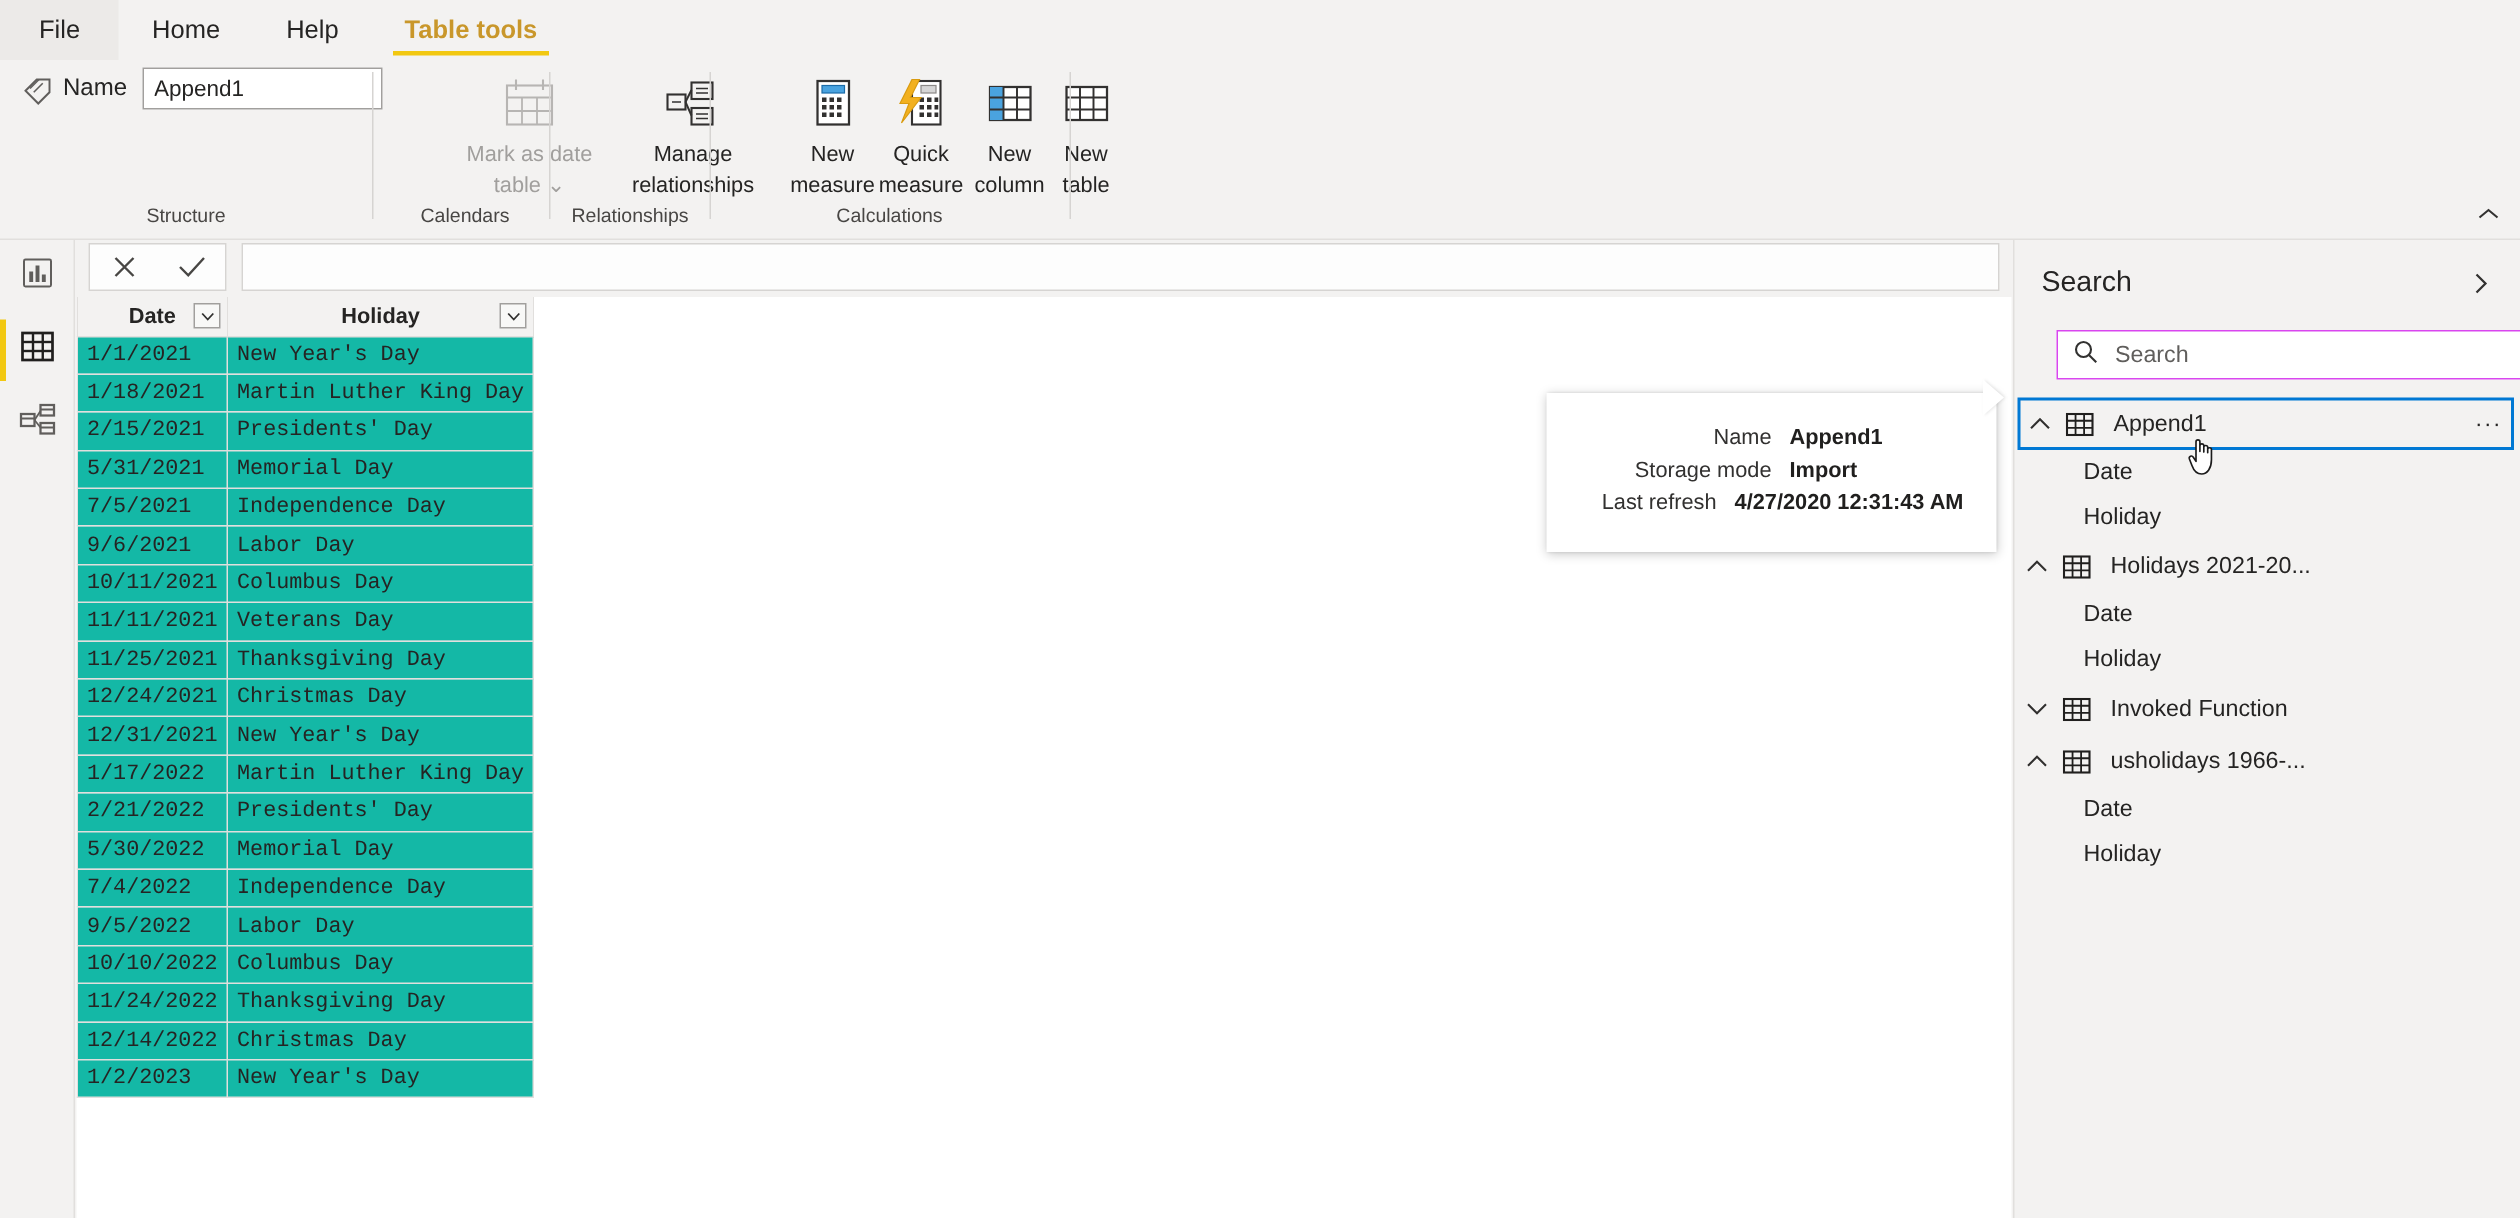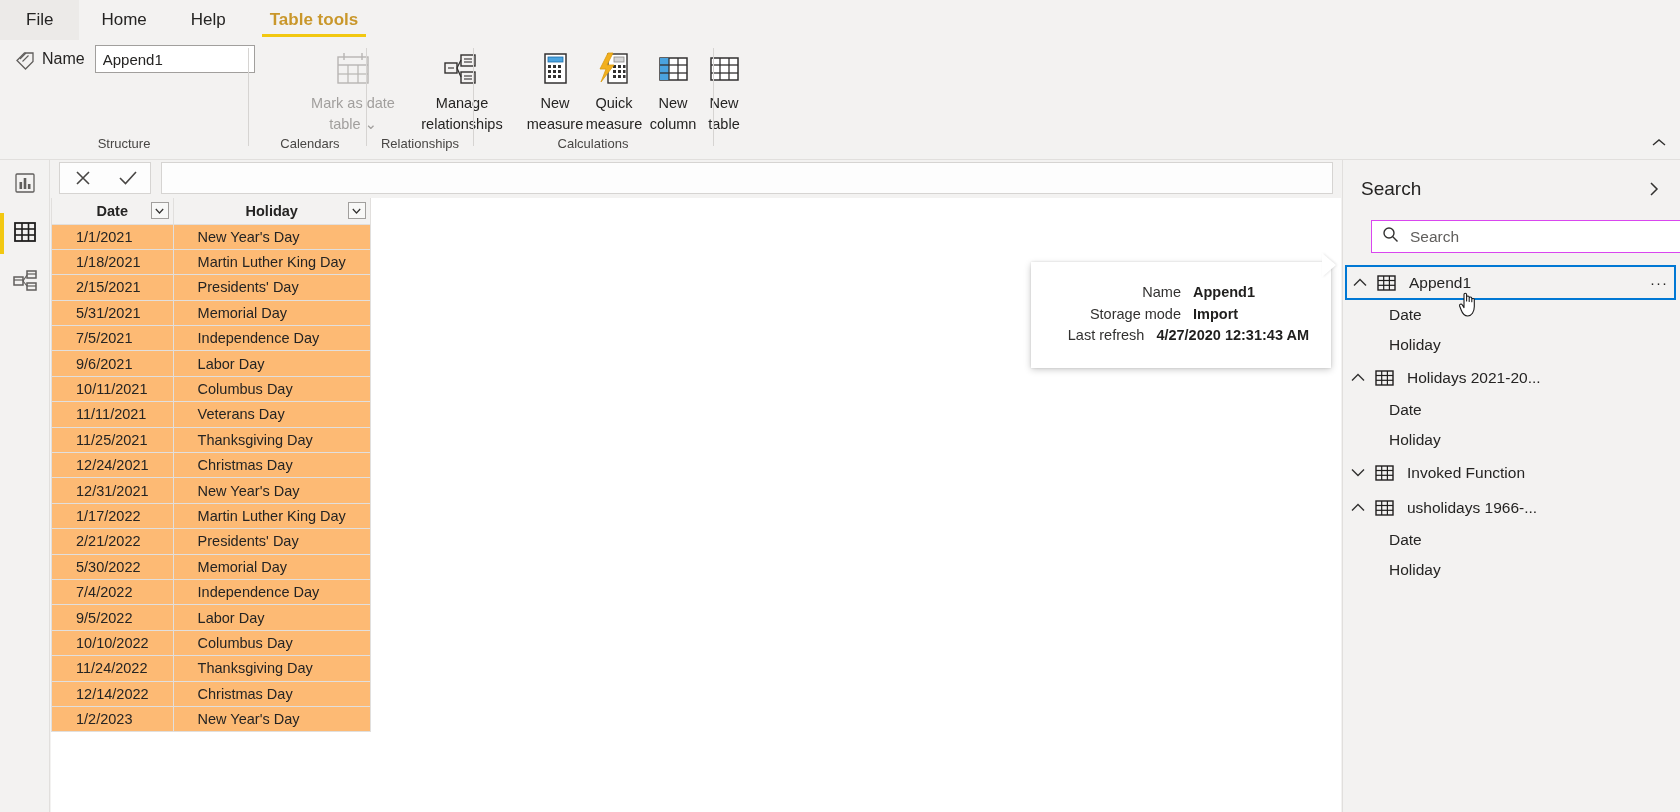--- a/index.html
+++ b/index.html
@@ -187,23 +187,24 @@
     border: 1px solid #a19f9d;
     background: #f8f8f7;
     display: flex; align-items: center; justify-content: center;
     cursor: default;
   }
   table.grid td {
     height: 25.4px;
     border: 1px solid #e1dfdd;
     font-size: 14.5px;
     color: #252423;
-    padding: 0 24px;
+    padding: 0 6px;
     white-space: nowrap;
-    background: #fdba74;
+    background: #14b8a6;
+    font-family: Liberation Mono, monospace;
   }
   .col-date { width: 86px; }
   .col-hol  { width: 146px; }
 
   
   .grid-scroll {
     position: absolute; right: 0; top: 198px;
     width: 17px; height: 614px;
     background: #f8f8f8;
   }

